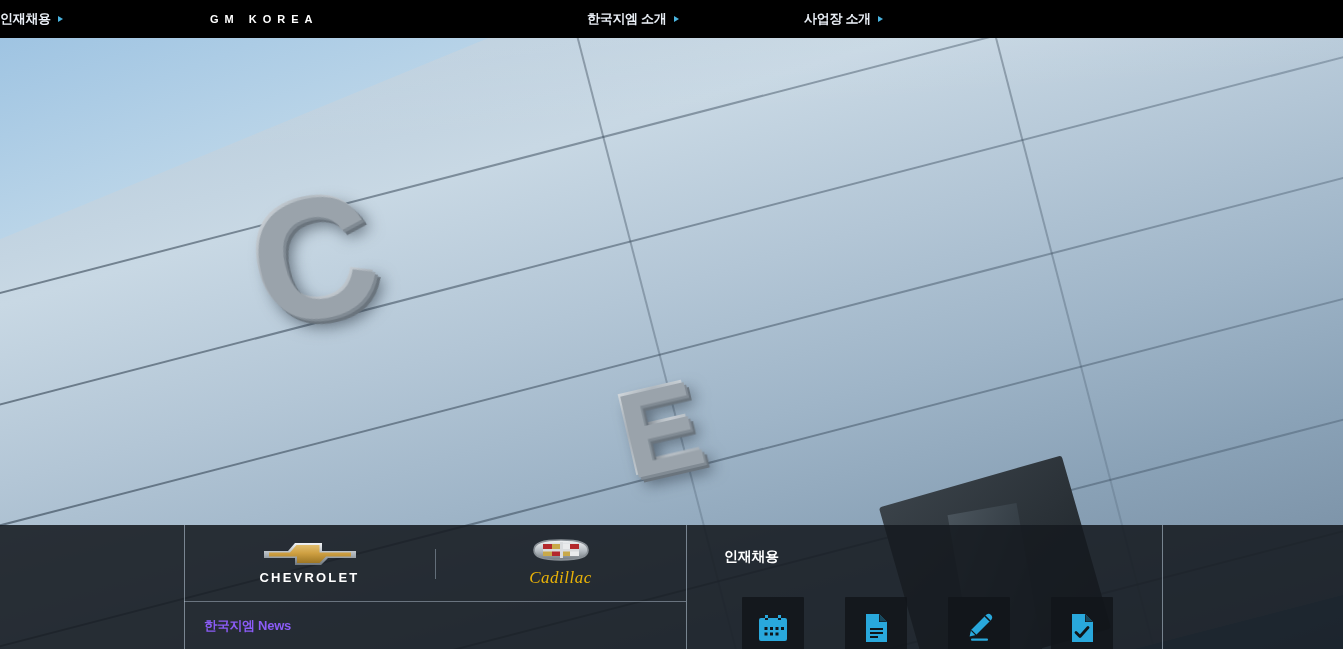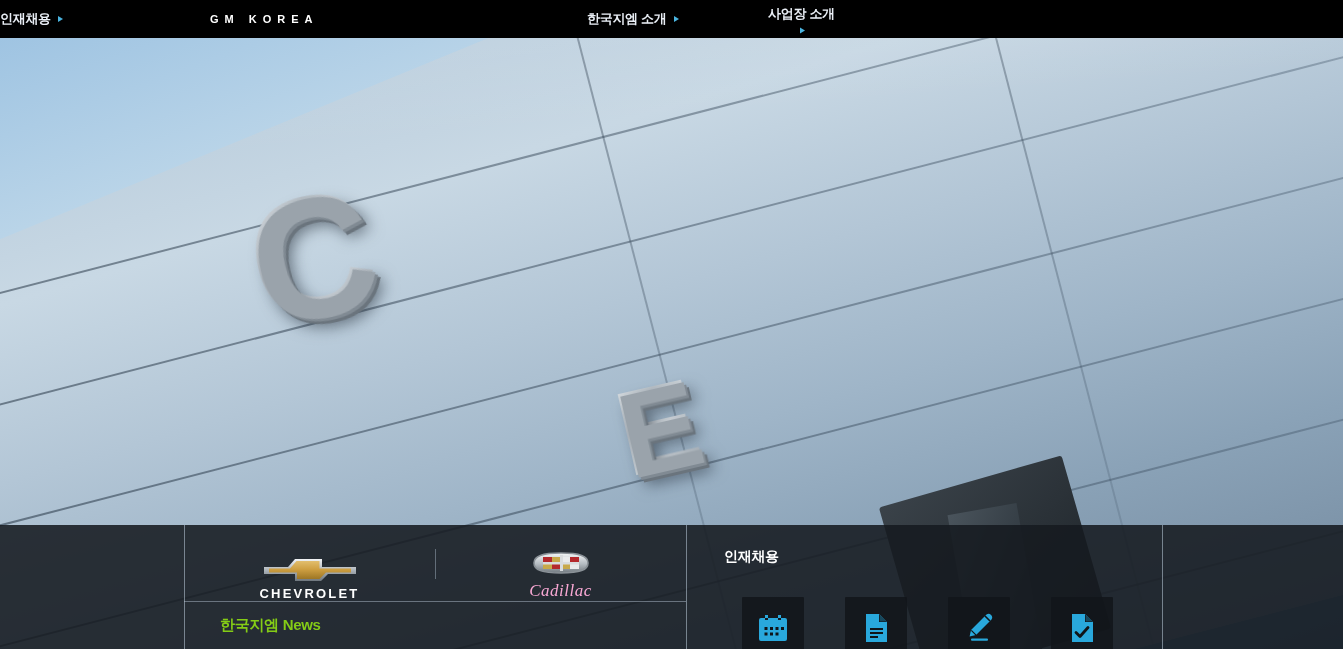--- a/index.html
+++ b/index.html
@@ -22,21 +22,21 @@
     letter-spacing:6px; white-space:nowrap;
   }
   .navitem{
     position:absolute; top:50%; transform:translateY(-50%);
     color:#e9eef5; font-size:13px; font-weight:bold;
     white-space:nowrap; display:flex; align-items:center; gap:5px;
     cursor:pointer; letter-spacing:-0.3px;
   }
   .navitem:nth-of-type(1){ left:449px; }
   .navitem:nth-of-type(2){ left:587px; }
-  .navitem:nth-of-type(3){ left:768px;flex-direction:column; }
+  .navitem:nth-of-type(3){ left:804px; }
   .arrow{
     width:0;height:0;
     border-left:5px solid #4ab4e0;
     border-top:3.5px solid transparent;
     border-bottom:3.5px solid transparent;
     display:inline-block; margin-left:2px;
   }
 
   
   .hero{
@@ -156,21 +156,21 @@
   .panel .vline.l1{ left:184px; }
   .panel .vline.l2{ left:686px; }
   .panel .vline.l3{ left:1162px; }
   .panel .hline{
     position:absolute; left:184px; top:76px; width:502px; height:1px;
     background:rgba(190,205,220,.45);
   }
 
   .brandlogos{
     position:absolute; left:184px; top:0; width:502px; height:76px;
-    display:flex; align-items:flex-end;
+    display:flex; align-items:center;
   }
   .logoslot{
     flex:1; display:flex; flex-direction:column;
     align-items:center; justify-content:center; cursor:pointer;
     position:relative;
   }
   .logodivider{
     position:absolute; left:251px; top:24px; width:1px; height:30px;
     background:rgba(160,175,190,.5);
   }
@@ -179,31 +179,31 @@
   .bowtie-wrap{ position:relative; width:96px; height:26px; }
   .bowtie{ display:block; }
   .chev-text{
     margin-top:3px; color:#ffffff; font-size:13px; font-weight:bold;
     letter-spacing:2.2px;
     font-family:"Liberation Sans", sans-serif;
   }
   
   .crest-wrap{ position:relative; width:70px; height:24px; }
   .cad-text{
-    margin-top:6px; color:#f9a8d4; font-size:17px;
+    margin-top:6px; color:#eab308; font-size:17px;
     font-family:"Liberation Serif", serif;
     font-style:italic; letter-spacing:.5px;
   }
 
   .newsrow{
     position:absolute; left:184px; top:77px; width:502px; height:47px;
     display:flex; align-items:center;
   }
   .news-title{
-    margin-left:36px; color:#84cc16; font-size:15px; font-weight:bold;
+    margin-left:20px; color:#8b5cf6; font-size:13px; font-weight:bold;
     letter-spacing:-0.3px;
   }
 
   .recruit{
     position:absolute; left:686px; top:0; width:476px; height:124px;
   }
   .recruit-title{
     position:absolute; left:38px; top:23px;
     color:#ffffff; font-size:14px; font-weight:bold; letter-spacing:-0.3px;
   }

